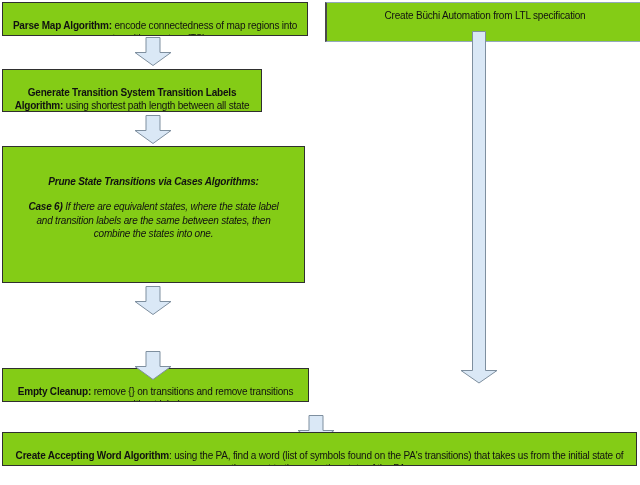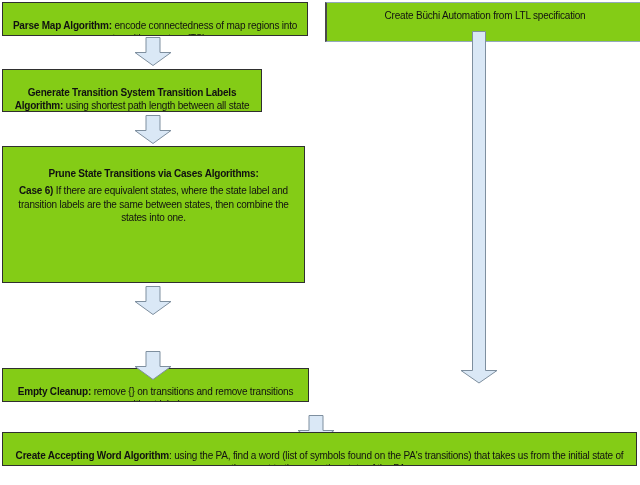--- a/index.html
+++ b/index.html
@@ -7,21 +7,21 @@
     position:relative;width:640px;height:485px;background:#ffffff;overflow:hidden;
     font-family:"Liberation Sans","DejaVu Sans",sans-serif;
     font-size:10px;line-height:13.4px;letter-spacing:-0.2px;color:#111;
   }
   .box{
     position:absolute;box-sizing:border-box;
     background:#84cc16;border:1px solid #2f2f2f;
     padding:16px 6px;overflow:hidden;text-align:center;
   }
   .b{font-weight:bold;}
-  .box p{margin:4px;}
+  .box p{margin:12px;font-style:italic;}
   .box1{left:2px;top:2px;width:306px;height:31px;}
   .boxr{left:325px;top:2px;width:315px;height:40px;
         border:1px solid #93a9bc;border-left:2px solid #4a4a4a;border-right:none;
         padding-top:6px;padding-left:9px;}
   .box2{left:2px;top:69px;width:260px;height:43px;}
   .box3{left:2px;top:146px;width:303px;height:137px;}
   .box4{left:2px;top:336px;width:307px;height:34px;margin-top:32px;}
   .box5{left:2px;top:386px;width:636px;height:26px;padding-top:6px;}
   .box6{left:2px;top:432px;width:635px;height:32px;}
   .arrow{position:absolute;display:block;}

